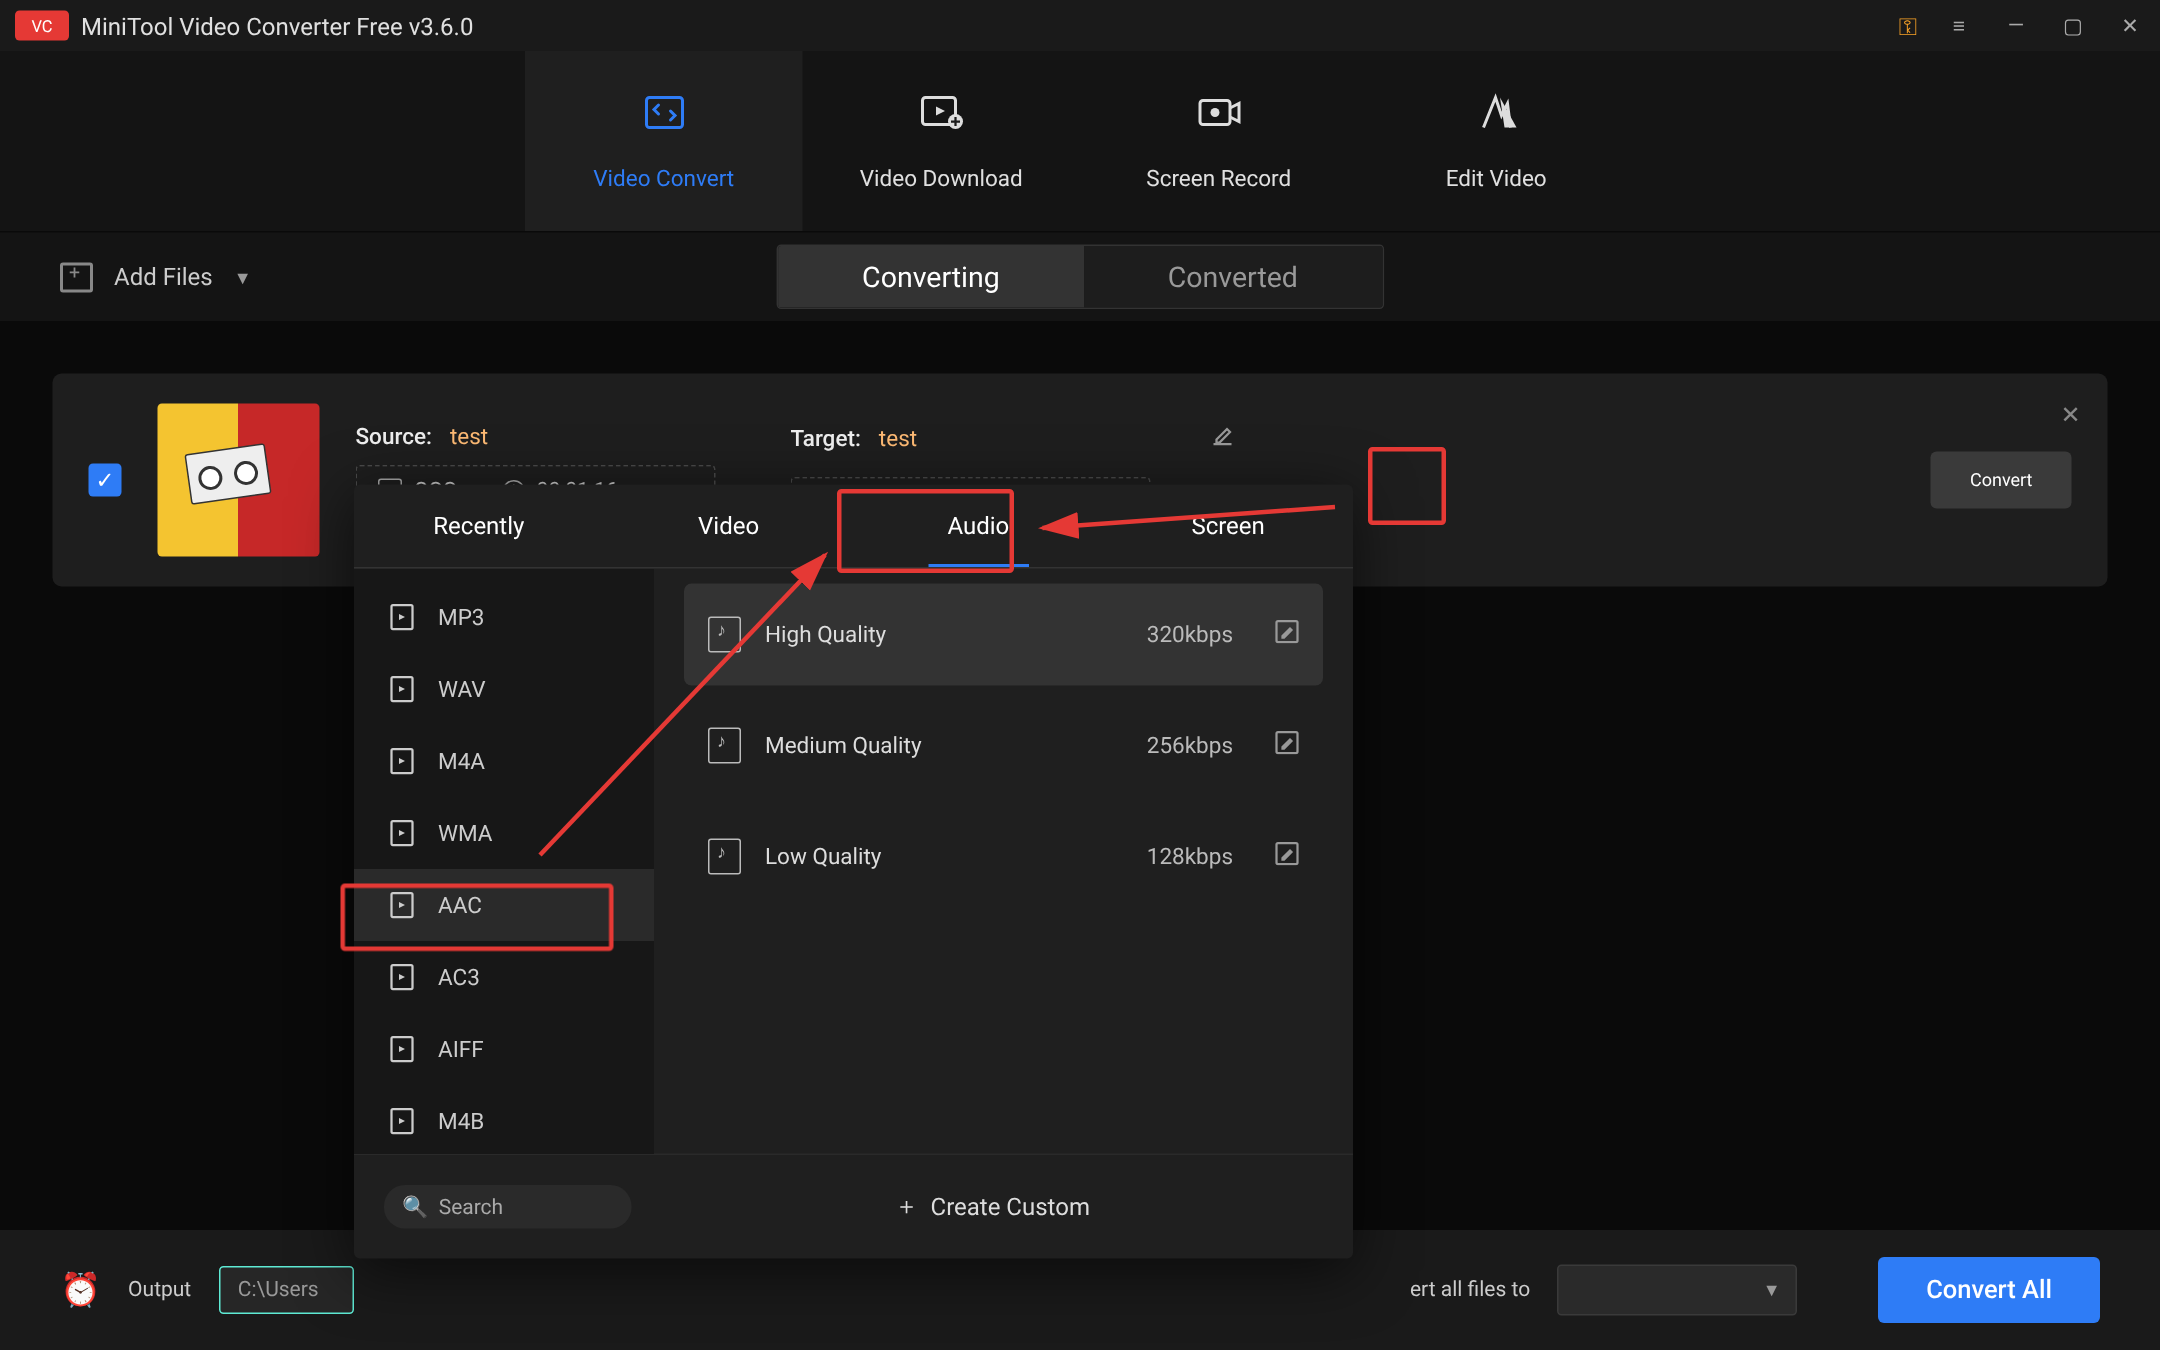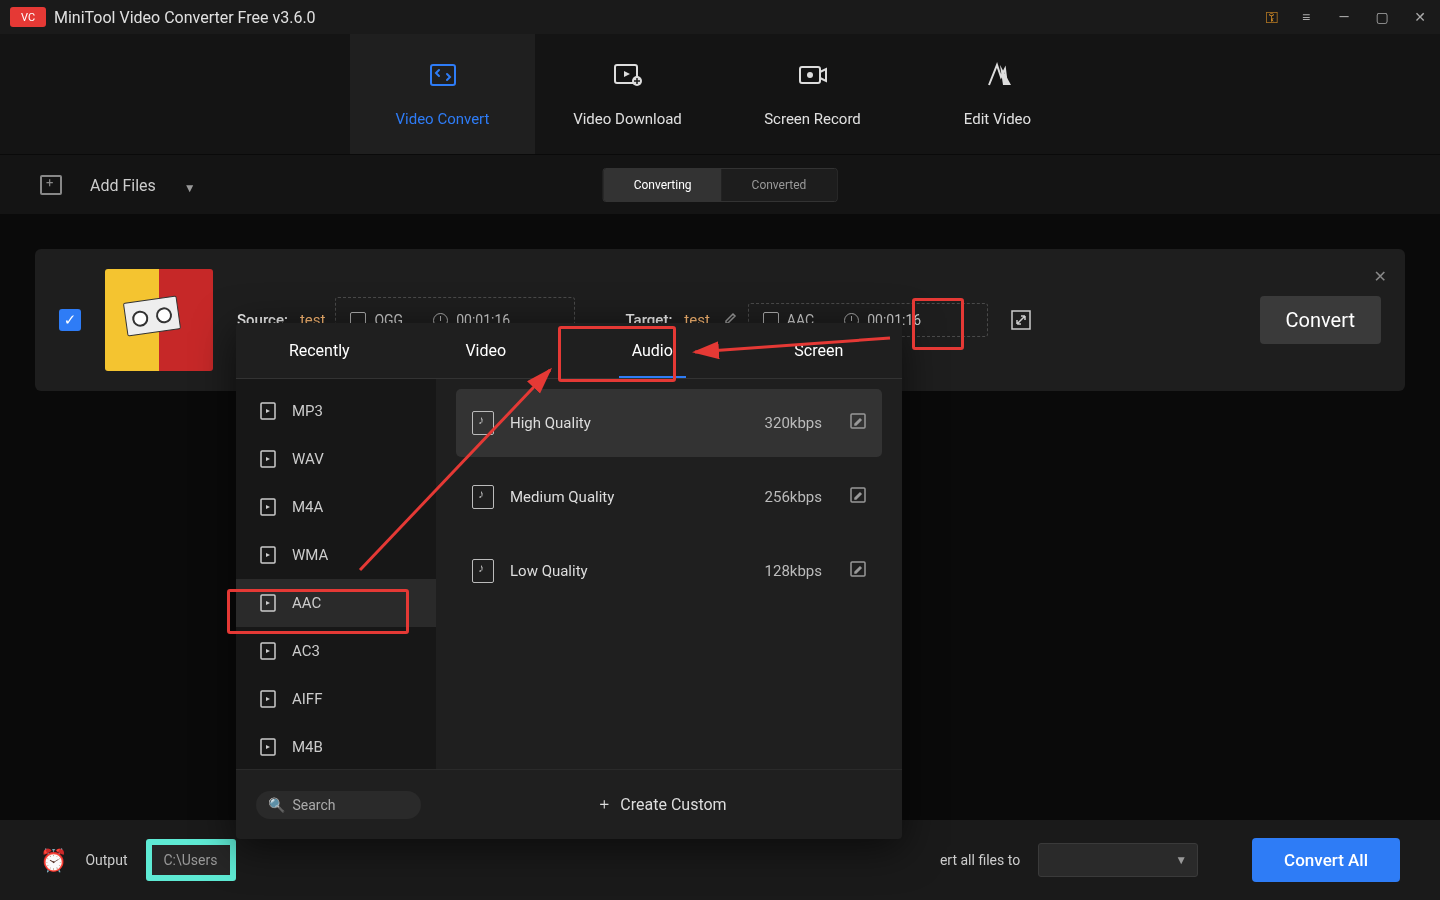--- a/index.html
+++ b/index.html
@@ -11,46 +11,46 @@
 .titlebar-right{display:flex;align-items:center;gap:18px}
 .win-btn{color:#aaa;font-size:14px;cursor:pointer;width:20px;text-align:center}
 .key-icon{color:#f7a127;font-size:16px}
 .nav-tabs{height:120px;background:#141414;display:flex;justify-content:center;align-items:stretch}
 .nav-tab{width:185px;display:flex;flex-direction:column;align-items:center;justify-content:center;gap:14px;cursor:pointer;color:#e0e0e0}
 .nav-tab.active{background:#1f1f1f;color:#2e7cf6}
 .nav-tab-icon{font-size:28px}
 .nav-tab-icon svg{width:34px;height:28px}
 .nav-tab-label{font-size:15px}
 .toolbar{height:60px;background:#141414;display:flex;align-items:center;padding:0 40px;position:relative;border-top:1px solid #0a0a0a}
-.add-files{display:flex;align-items:flex-end;gap:28px;color:#ccc;cursor:pointer}
+.add-files{display:flex;align-items:center;gap:14px;color:#ccc;cursor:pointer}
 .add-files-icon{width:22px;height:20px;border:2px solid #888;border-radius:2px;position:relative}
 .add-files-icon::after{content:"+";position:absolute;left:4px;top:-2px;font-size:13px;color:#888}
 .toolbar-center{position:absolute;left:50%;transform:translateX(-50%);display:flex;border:1px solid #333;border-radius:3px;overflow:hidden}
-.seg-btn{padding:9px 30px;font-size:12px;cursor:pointer;color:#999;background:#1d1d1d}
+.seg-btn{padding:9px 56px;font-size:19px;cursor:pointer;color:#999;background:#1d1d1d}
 .seg-btn.active{background:#333;color:#fff}
 .content{padding:35px;position:relative}
 .file-card{background:#1e1e1e;border-radius:6px;padding:20px 24px;display:flex;align-items:center;gap:24px;position:relative}
 .chk{width:22px;height:22px;background:#2e7cf6;border-radius:3px;display:flex;align-items:center;justify-content:center;color:#fff;font-size:15px}
 .thumb{width:108px;height:102px;background:linear-gradient(90deg,#f4c430 50%,#c62828 50%);border-radius:3px;position:relative;overflow:hidden}
 .cassette{position:absolute;left:20px;top:30px;width:54px;height:34px;background:#eee;border:1px solid #333;border-radius:2px;transform:rotate(-8deg)}
 .cassette::before,.cassette::after{content:"";position:absolute;width:12px;height:12px;border:2px solid #333;border-radius:50%;top:9px;background:#fff}
 .cassette::before{left:6px}.cassette::after{right:6px}
 .file-cols{display:flex;gap:50px;flex:1}
-.file-col{display:flex;flex-direction:row;gap:10px}
+.file-col{display:flex;flex-direction:column;gap:10px}
 .col-header{display:flex;align-items:center;gap:12px;font-size:15px}
 .col-header .lbl{color:#eee;font-weight:500}
 .col-header .val{color:#fdba74}
 .info-box{border:1px dashed #4a4a4a;border-radius:3px;padding:8px 14px;display:flex;align-items:center;gap:30px;font-size:14px;color:#ccc;min-width:240px}
 .info-item{display:flex;align-items:center;gap:8px}
 .mini-icon{width:16px;height:16px;border:1px solid #aaa;border-radius:2px;display:inline-block}
 .clock-icon{width:15px;height:15px;border:1.5px solid #aaa;border-radius:50%;position:relative;display:inline-block}
 .clock-icon::after{content:"";position:absolute;width:1px;height:5px;background:#aaa;left:6px;top:2px}
 .edit-ic{color:#999;cursor:pointer}
 .resize-box{width:46px;height:46px;display:flex;align-items:center;justify-content:center;cursor:pointer;margin-left:0px}
-.convert-btn{background:#3a3a3a;color:#fff;padding:12px 26px;border-radius:4px;font-size:20px;cursor:pointer;margin-left:auto}
+.convert-btn{background:#3a3a3a;color:#fff;padding:12px 26px;border-radius:4px;font-size:12px;cursor:pointer;margin-left:auto}
 .close-card{position:absolute;right:18px;top:18px;color:#888;cursor:pointer;font-size:16px}
 
 .dropdown{position:absolute;left:236px;top:323px;width:666px;height:516px;background:#1f1f1f;border-radius:4px;box-shadow:0 8px 40px rgba(0,0,0,.6);display:flex;flex-direction:column;z-index:100}
 .dd-tabs{display:flex;height:56px;border-bottom:1px solid #333}
 .dd-tab{flex:1;display:flex;align-items:center;justify-content:center;font-size:16px;color:#ffffff;cursor:pointer;position:relative}
 .dd-tab.active{color:#fff}
 .dd-tab.active::after{content:"";position:absolute;bottom:0;left:30%;right:30%;height:2px;background:#2e7cf6}
 .dd-body{flex:1;display:flex;overflow:hidden}
 .dd-sidebar{width:200px;background:#171717;overflow-y:auto;padding:8px 0;position:relative}
 .dd-sidebar::-webkit-scrollbar{width:7px}
@@ -66,21 +66,21 @@
 .q-icon::after{content:"♪";position:absolute;left:5px;top:1px;font-size:12px;color:#bbb}
 .q-name{flex:1;color:#ddd;font-size:15px}
 .q-rate{color:#bbb;font-size:15px;margin-right:12px}
 .dd-footer{height:70px;display:flex;align-items:center;padding:0 20px;gap:20px;border-top:1px solid #2a2a2a}
 .search-box{flex:0 0 165px;background:#2a2a2a;border-radius:14px;padding:6px 12px;display:flex;align-items:center;gap:7px;color:#aaa;font-size:14px}
 .create-custom{flex:1;display:flex;align-items:center;justify-content:center;gap:8px;color:#ddd;font-size:16px;cursor:pointer}
 
 .bottombar{position:absolute;bottom:0;left:0;right:0;height:80px;background:#1a1a1a;display:flex;align-items:center;padding:0 40px;gap:18px}
 .alarm{color:#aaa;font-size:22px}
 .out-lbl{color:#ccc;font-size:14px}
-.out-path{background:#262626;border:6px solid #5eead4;border-radius:3px;padding:7px 12px;color:#999;font-size:14px;width:90px;overflow:hidden;white-space:nowrap}
+.out-path{background:#262626;border:1px solid #5eead4;border-radius:3px;padding:7px 12px;color:#999;font-size:14px;width:90px;overflow:hidden;white-space:nowrap}
 .all-files-lbl{color:#ccc;font-size:14px;margin-left:auto}
 .target-sel{width:160px;height:34px;background:#2a2a2a;border:1px solid #3a3a3a;border-radius:3px;display:flex;align-items:center;justify-content:flex-end;padding:0 10px;cursor:pointer;color:#888}
 .convert-all{background:#2e7cf6;color:#fff;padding:12px 32px;border-radius:4px;font-size:17px;font-weight:500;cursor:pointer;margin-left:36px}
 
 .hl{position:absolute;border:3px solid #e53935;border-radius:3px;pointer-events:none;z-index:200}
 .arrow-svg{position:absolute;z-index:201;pointer-events:none}
 .chev{font-size:12px;color:#999}
 </style>
 </head>
 <body>

